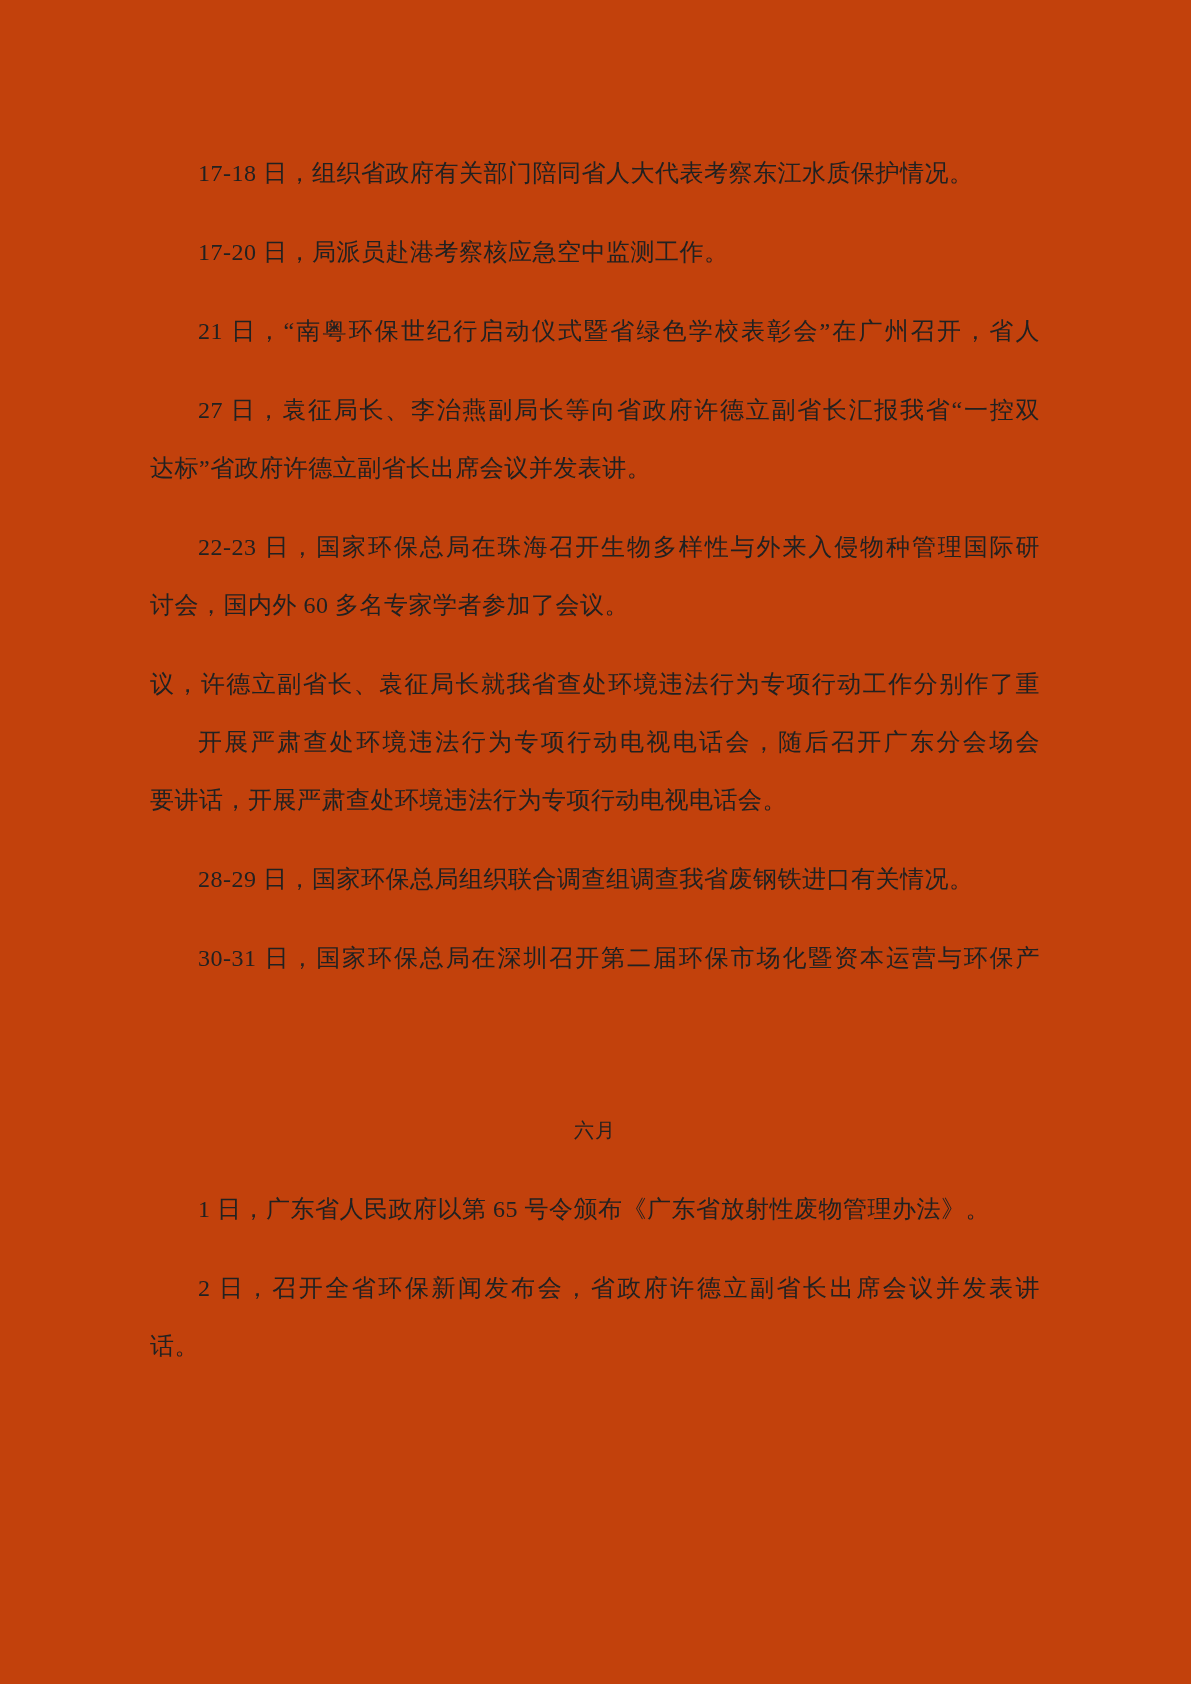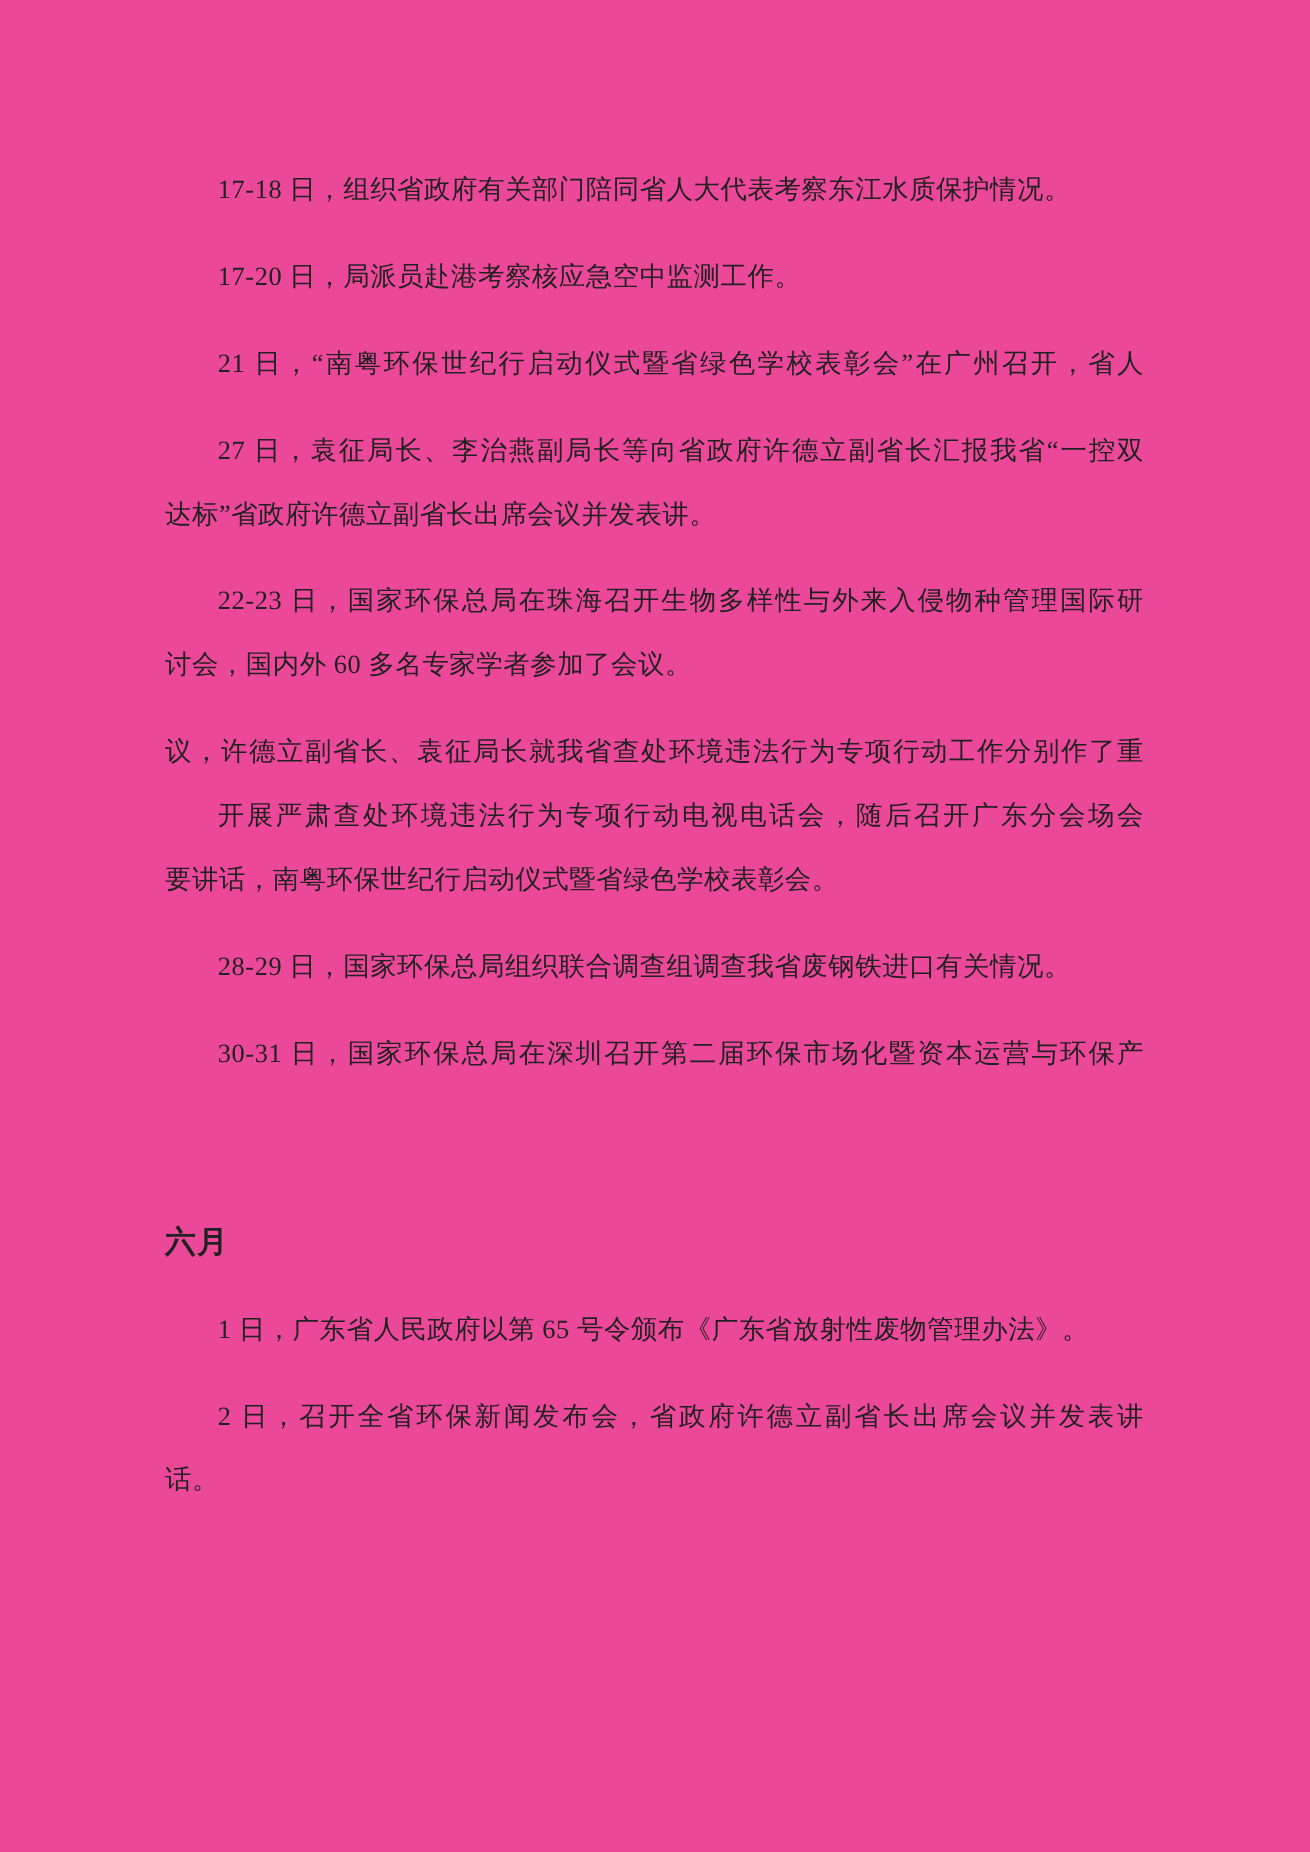--- a/index.html
+++ b/index.html
@@ -4,21 +4,21 @@
 <style>
   html, body {
     margin: 0;
     padding: 0;
     background: #ffffff;
   }
   .page {
     position: relative;
     width: 1191px;
     height: 1684px;
-    background: #ec4899;
+    background: #c2410c;
     overflow: hidden;
     font-family: "Liberation Serif", "DejaVu Serif", serif;
   }
   .content {
     position: absolute;
     left: 150px;
     top: 144px;
     width: 890px;
     color: #212121;
   }
@@ -39,23 +39,24 @@
   .line-last {
     text-align: left;
     text-align-last: left;
     white-space: normal;
   }
   .line-first {
     text-indent: 48px;
   }
   .section-heading {
     margin: 114px 0 21px 0;
-    font-size: 28px;
+    font-size: 20px;
     line-height: 58px;
-    font-weight: bold;
+    font-weight: normal;
+    text-align: center;
     letter-spacing: 1px;
     color: #212121;
   }
 </style>
 </head>
 <body>
 
 <div class="page">
   <main class="content">
       <p class="para">
@@ -71,21 +72,21 @@
         <span class="line line-first">27 日，袁征局长、李治燕副局长等向省政府许德立副省长汇报我省“一控双</span>
         <span class="line line-last">达标”省政府许德立副省长出席会议并发表讲。</span>
       </p>
       <p class="para">
         <span class="line line-first">22-23 日，国家环保总局在珠海召开生物多样性与外来入侵物种管理国际研</span>
         <span class="line line-last">讨会，国内外 60 多名专家学者参加了会议。</span>
       </p>
       <p class="para">
         <span class="line">议，许德立副省长、袁征局长就我省查处环境违法行为专项行动工作分别作了重</span>
         <span class="line line-first">开展严肃查处环境违法行为专项行动电视电话会，随后召开广东分会场会</span>
-        <span class="line line-last">要讲话，南粤环保世纪行启动仪式暨省绿色学校表彰会。</span>
+        <span class="line line-last">要讲话，开展严肃查处环境违法行为专项行动电视电话会。</span>
       </p>
       <p class="para">
         <span class="line line-first line-last">28-29 日，国家环保总局组织联合调查组调查我省废钢铁进口有关情况。</span>
       </p>
       <p class="para">
         <span class="line line-first">30-31 日，国家环保总局在深圳召开第二届环保市场化暨资本运营与环保产</span>
       </p>
       <h2 class="section-heading">六月</h2>
       <p class="para">
         <span class="line line-first line-last">1 日，广东省人民政府以第 65 号令颁布《广东省放射性废物管理办法》。</span>

